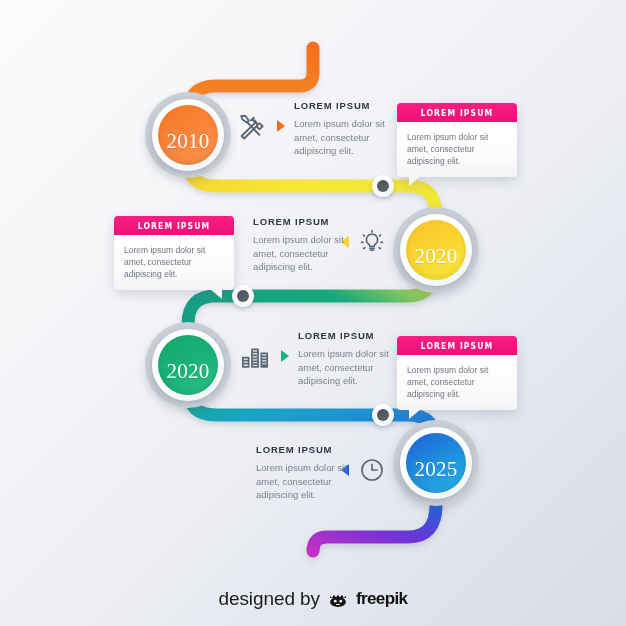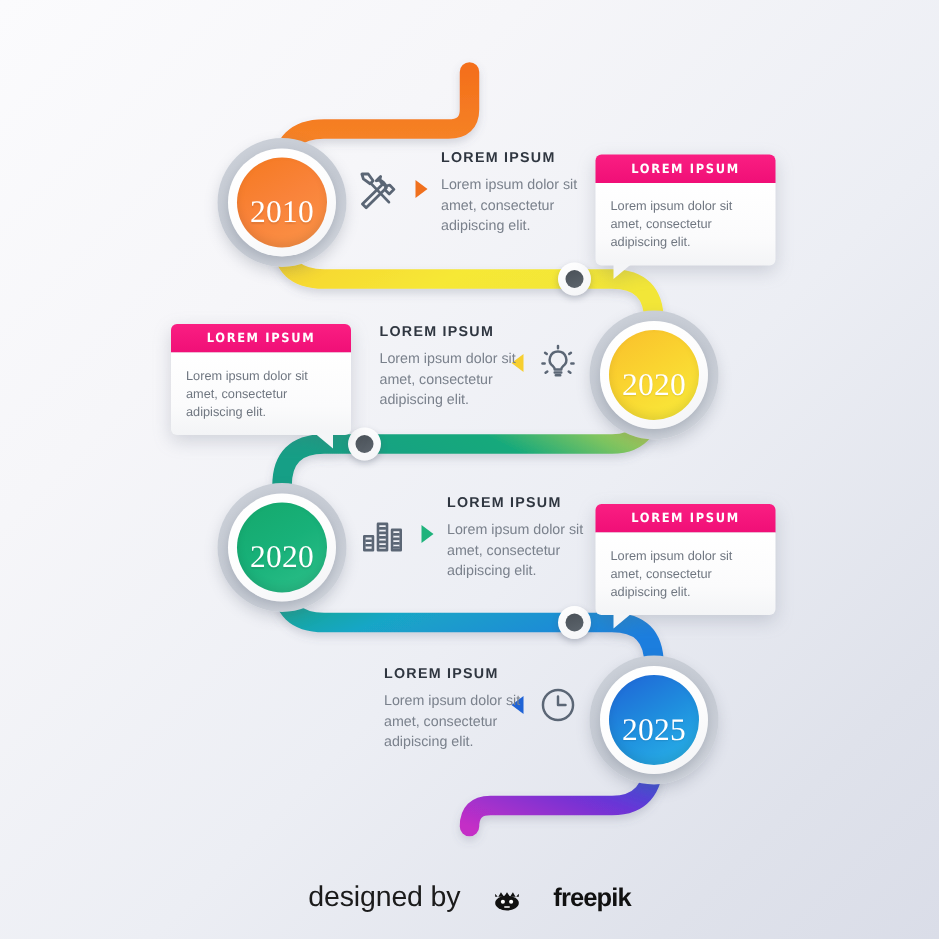--- a/index.html
+++ b/index.html
@@ -86,21 +86,21 @@
   
   .pdot{position:absolute;width:22px;height:22px;border-radius:50%;
     background:linear-gradient(160deg,#ffffff 0%,#f4f5f7 100%);
     box-shadow:0 2px 4px rgba(80,90,110,.30);
     display:flex;align-items:center;justify-content:center;}
   .pdot i{display:block;width:12px;height:12px;border-radius:50%;
     background:linear-gradient(160deg,#4a5158 0%,#5d656d 100%);}
 
   
   #footer{position:absolute;left:0;bottom:16px;width:626px;
-    display:flex;align-items:center;justify-content:center;gap:20px;}
+    display:flex;align-items:center;justify-content:center;gap:7px;}
   #footer .fb{font-size:19px;color:#1b1b1b;letter-spacing:-.1px;}
   #footer .fk{font-size:17px;color:#111111;font-weight:bold;letter-spacing:-.6px;}
 </style>
 </head>
 <body>
 
 <div id="stage">
 
   <svg class="layer" width="626" height="626" viewBox="0 0 626 626">
     <defs>
@@ -236,21 +236,21 @@
     <div class="head">LOREM IPSUM</div>
     <div class="body">Lorem ipsum dolor sit amet, consectetur adipiscing elit.</div>
   </div>
 
   <div class="callout" style="left:397px;top:336px;">
     <div class="hd">LOREM IPSUM</div>
     <div class="bd">Lorem ipsum dolor sit amet, consectetur adipiscing elit.</div>
     <div class="tail tl"></div>
   </div>
 
-  <div class="node n2025" style="left:393px;top:437px;">
+  <div class="node n2025" style="left:393px;top:420px;">
     <div class="outer"></div>
     <div class="white"></div>
     <div class="inner">
       <span class="yr">2025</span>
     </div>
   </div>
 
   <svg class="lineicon" style="left:358px;top:456px;" width="28" height="28" viewBox="0 0 24 24" fill="none" stroke="#5b6675" stroke-width="1.4" stroke-linecap="round" stroke-linejoin="round">
     <circle cx="12" cy="12" r="8.6"></circle>
     <path d="M12 7.1V12h4.3"></path>

